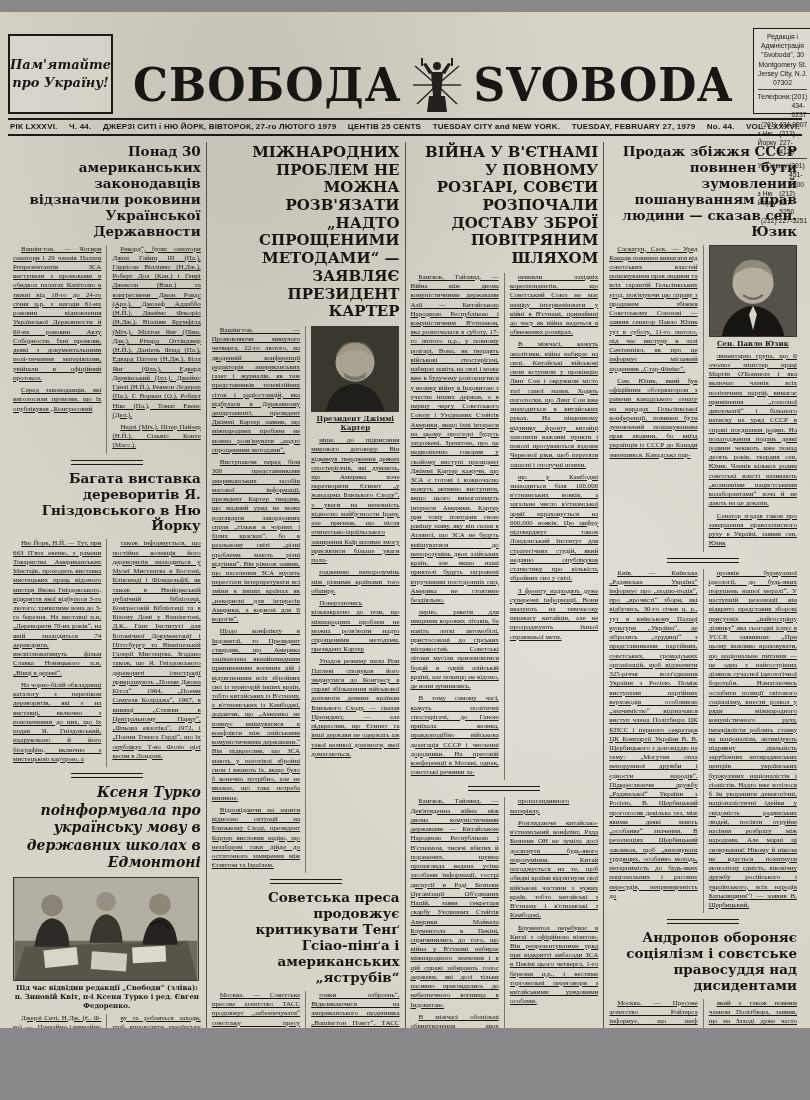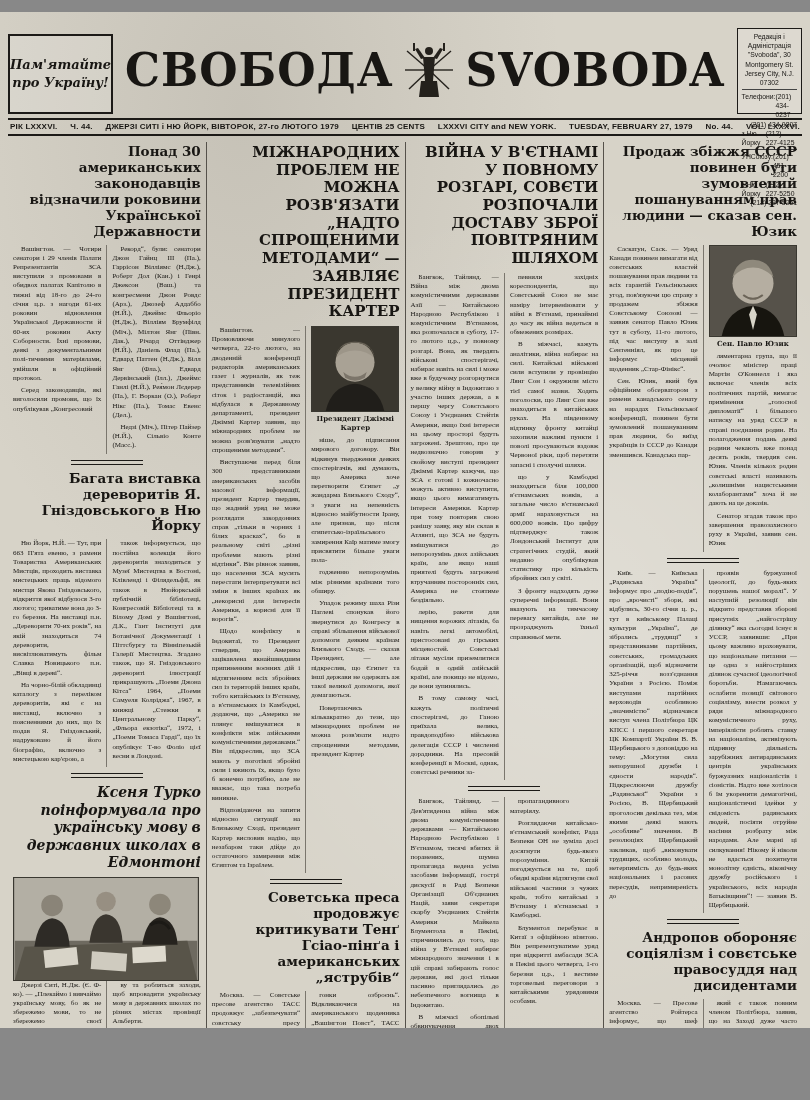--- a/index.html
+++ b/index.html
@@ -12,21 +12,21 @@
     color:#181613;
     font-family:"Liberation Serif", serif;
   }
   
   .masthead{display:flex;align-items:stretch;padding:14px 8px 0 8px;height:102px;box-sizing:border-box;}
   .slogan-box{
     width:122px;border:2px solid #1c1a17;margin-top:8px;height:76px;
     display:flex;align-items:center;justify-content:center;text-align:center;
     font:italic bold 13px/1.35 "DejaVu Serif", serif;background:rgba(255,255,255,.15);
   }
-  .mast-center{flex:1;display:flex;flex-direction:row;justify-content:flex-end;padding:0 12px;}
+  .mast-center{flex:1;display:flex;flex-direction:column;justify-content:flex-end;padding:0 20px;}
   .title-row{display:flex;align-items:center;justify-content:center;gap:10px;}
   .nameplate{font:bold 44px/0.95 "DejaVu Serif", serif;letter-spacing:1px;transform:scaleY(1.08);white-space:nowrap;}
   .subtitle-row{display:flex;justify-content:space-between;padding:2px 30px 6px 18px;}
   .subtitle-cyr{font:bold 12px/1 "DejaVu Serif", serif;letter-spacing:5px;}
   .subtitle-lat{font:italic bold 12px/1 "Liberation Sans", sans-serif;letter-spacing:5px;}
   .info-box{
     width:148px;border:1.5px solid #1c1a17;margin-top:2px;padding:3px 4px;box-sizing:border-box;
     font:6.8px/1.35 "Liberation Sans", sans-serif;background:rgba(255,255,255,.15);
   }
   .info-head{text-align:center;}
@@ -39,21 +39,21 @@
     display:flex;justify-content:space-between;align-items:center;padding:3px 2px;
     font:bold 8px/1 "Liberation Sans", sans-serif;letter-spacing:.2px;
   }
   
   .content{display:flex;margin:6px 8px 0 8px;height:952px;}
   .supercol{flex:1;padding:0 5px;overflow:hidden;}
   .supercol + .supercol{border-left:1px solid #55514a;}
   .headline{font:bold 13.5px/1.18 "DejaVu Serif", serif;text-align:right;margin:2px 0 5px;}
   .headline.caps{font-size:15px;}
   .headline.ital{font:italic bold 14px/1.25 "DejaVu Serif", serif;}
-  .cols{display:flex;}
+  .cols{display:flex;text-decoration:underline;}
   .col{flex:1;min-width:0;}
   .col + .col{border-left:1px solid #7a766d;margin-left:5px;padding-left:5px;}
   .col p{font-size:7px;line-height:1.32;text-align:justify;text-indent:8px;margin:0 0 3px;}
   .cont{font:italic 7.5px/1.3 "DejaVu Serif", serif;text-align:center;margin:3px 0;}
   .sep{width:72px;height:3px;border-top:1.5px solid #1c1a17;border-bottom:1px solid #1c1a17;margin:6px auto;}
   .photo{background:#9a968c;border:1px solid #3a3831;box-sizing:border-box;display:block;}
   .caption{font:bold 7px/1.3 "DejaVu Serif", serif;text-align:center;margin:2px 0 4px;}
   .article{margin-bottom:2px;}
 </style>
 </head>
@@ -121,21 +121,21 @@
           </div>
       </div>
     </div>
   </div>
 
   <div class="dateline">
     <span>РІК LXXXVI.</span>
     <span>Ч. 44.</span>
     <span>ДЖЕРЗІ СИТІ і НЮ ЙОРК, ВІВТОРОК, 27-го ЛЮТОГО 1979</span>
     <span>ЦЕНТІВ 25 CENTS</span>
-    <span>LXXXVI CITY and NEW YORK.</span>
+    <span>TUESDAY CITY and NEW YORK.</span>
     <span>TUESDAY, FEBRUARY 27, 1979</span>
     <span>No. 44.</span>
     <span>VOL. LXXXVI.</span>
   </div>
 
   <div class="content">
 
     <div class="supercol">
       <div class="article">
         <div class="headline">Понад 30 американських законодавців відзначили роковини Української Державности</div>
@@ -174,20 +174,21 @@
           <rect x="78" y="76" width="36" height="18" fill="#cfcbbf" transform="rotate(4 96 85)"></rect>
           <rect x="120" y="70" width="34" height="16" fill="#ddd9cd" transform="rotate(-3 137 78)"></rect>
           <circle cx="38" cy="28" r="11" fill="#8a8478"></circle>
             <path d="M20 70 Q24 42 38 41 Q54 42 56 70 Z" fill="#2e2b26"></path>
           <circle cx="93" cy="24" r="10" fill="#978f82"></circle>
             <path d="M76 66 Q80 38 93 37 Q108 38 110 66 Z" fill="#3a362f"></path>
           <circle cx="148" cy="27" r="11" fill="#8d877a"></circle>
             <path d="M130 68 Q134 42 148 40 Q164 42 166 68 Z" fill="#26231e"></path>
           <path d="M138 48 Q150 40 158 52" stroke="#1c1a16" stroke-width="3" fill="none"></path>
         </svg>
+        <div class="caption">Під час відвідин редакції „Свободи“ (зліва): п. Зиновій Квіт, п-і Ксеня Турко і ред. Євген Федоренко.</div>
         <div class="cols">
           <div class="col">
             <p>Джерзі Ситі, Н.Дж. (Є. Ф-ко). — „Плекаймо і вивчаймо українську мову, бо як не збережемо мови, то не збережемо своєї ідентичности“ — заявила Ксеня Турко, упорядник українських підручників для початкових кляс і бувший директор програми вивчення української мови в державних школах Едмонтону, Канада, в розмові з редактором „Свободи“. Вона мала також розмову з головним секретарем УНСоюзу Володимиром Соханом. Разом із нею відвідав редакцію „Свободи“ п. Зиновій Квіт (з університету Пенсильванії).</p>
 
           </div>
           <div class="col">
             <p>ву та робляться заходи, щоб впровадити українську мову в державних школах по різних містах провінції Альберти.</p>
             <p>У обороняв державних</p>
             <div class="cont">(Закінчення на стор. 5)</div>
 
@@ -211,22 +212,22 @@
               <rect width="88" height="86" fill="#3a372f"></rect>
               <circle cx="44" cy="36" r="20" fill="#a9a295"></circle>
               <path d="M24 32 Q26 14 44 14 Q62 14 64 32 Q56 24 44 24 Q32 24 24 32 Z" fill="#55504626"></path>
               <path d="M24 30 Q28 15 44 15 Q60 15 64 30 L60 22 Q52 16 44 16 Q36 16 28 22 Z" fill="#6d675b"></path>
               <path d="M32 46 Q44 56 56 46 L54 52 Q44 58 34 52 Z" fill="#7c756a"></path>
               <path d="M14 86 Q20 60 44 58 Q68 60 74 86 Z" fill="#201e1a"></path>
             </svg>
             <div class="caption">Президент Джіммі Картер</div>
             <p>ніше, до підписання мирового договору. Він відкинув твердження деяких спостерігачів, які думають, що Америка хоче перетворити Єгипет „у жандарма Близького Сходу“, з уваги на непевність відносно майбутности Ірану, але признав, що після єгипетсько-ізраїльського замирення Каїр матиме змогу присвятити більше уваги пола-</p>
             <p>годженню непорозумінь між різними країнами того обширу.</p>
+            <p>Повертаючись кількакратно до тези, що міжнародних проблем не можна розв'язати надто спрощеними методами, президент Картер</p>
             <p>Упадок режиму шаха Різи Паглеві спонукав його звернутися до Конгресу в справі збільшення військової допомоги деяким країнам Близького Сходу, — сказав Президент, — але підкреслив, що Єгипет та інші держави не одержать аж такої великої допомоги, якої домагаються.</p>
-            <p>Повертаючись кількакратно до тези, що міжнародних проблем не можна розв'язати надто спрощеними методами, президент Картер</p>
           </div>
         </div>
       </div>
       <div class="sep"></div>
       <div class="article">
         <div class="headline">Советська преса продовжує критикувати Тенґ Гсіао-пінґа і американських „яструбів“</div>
         <div class="cols">
           <div class="col">
             <p>Москва. — Совєтське пресове агентство ТАСС продовжує „забезпечувати“ совєтську пресу антикитайськими і антиамериканськими пропагандивними матеріялами, пов'язаними з недавніми відвідинами у Узєднаних Стейтах Америки заступника прем'єр-міністра Китайської Народної Республіки Тенґ Гсіао-пінґа.</p>
             <p>У статті затитулованій „Нахабство і безцеремонність“ совєтські пропагандисти кажуть, що усі виступи Тенґа були підпорядковані одному — „наклепам на Радянський Союз й інші країни соціялістичної співдружности“, прагненню „посилити міжнародну напруженість і форсувань</p>

